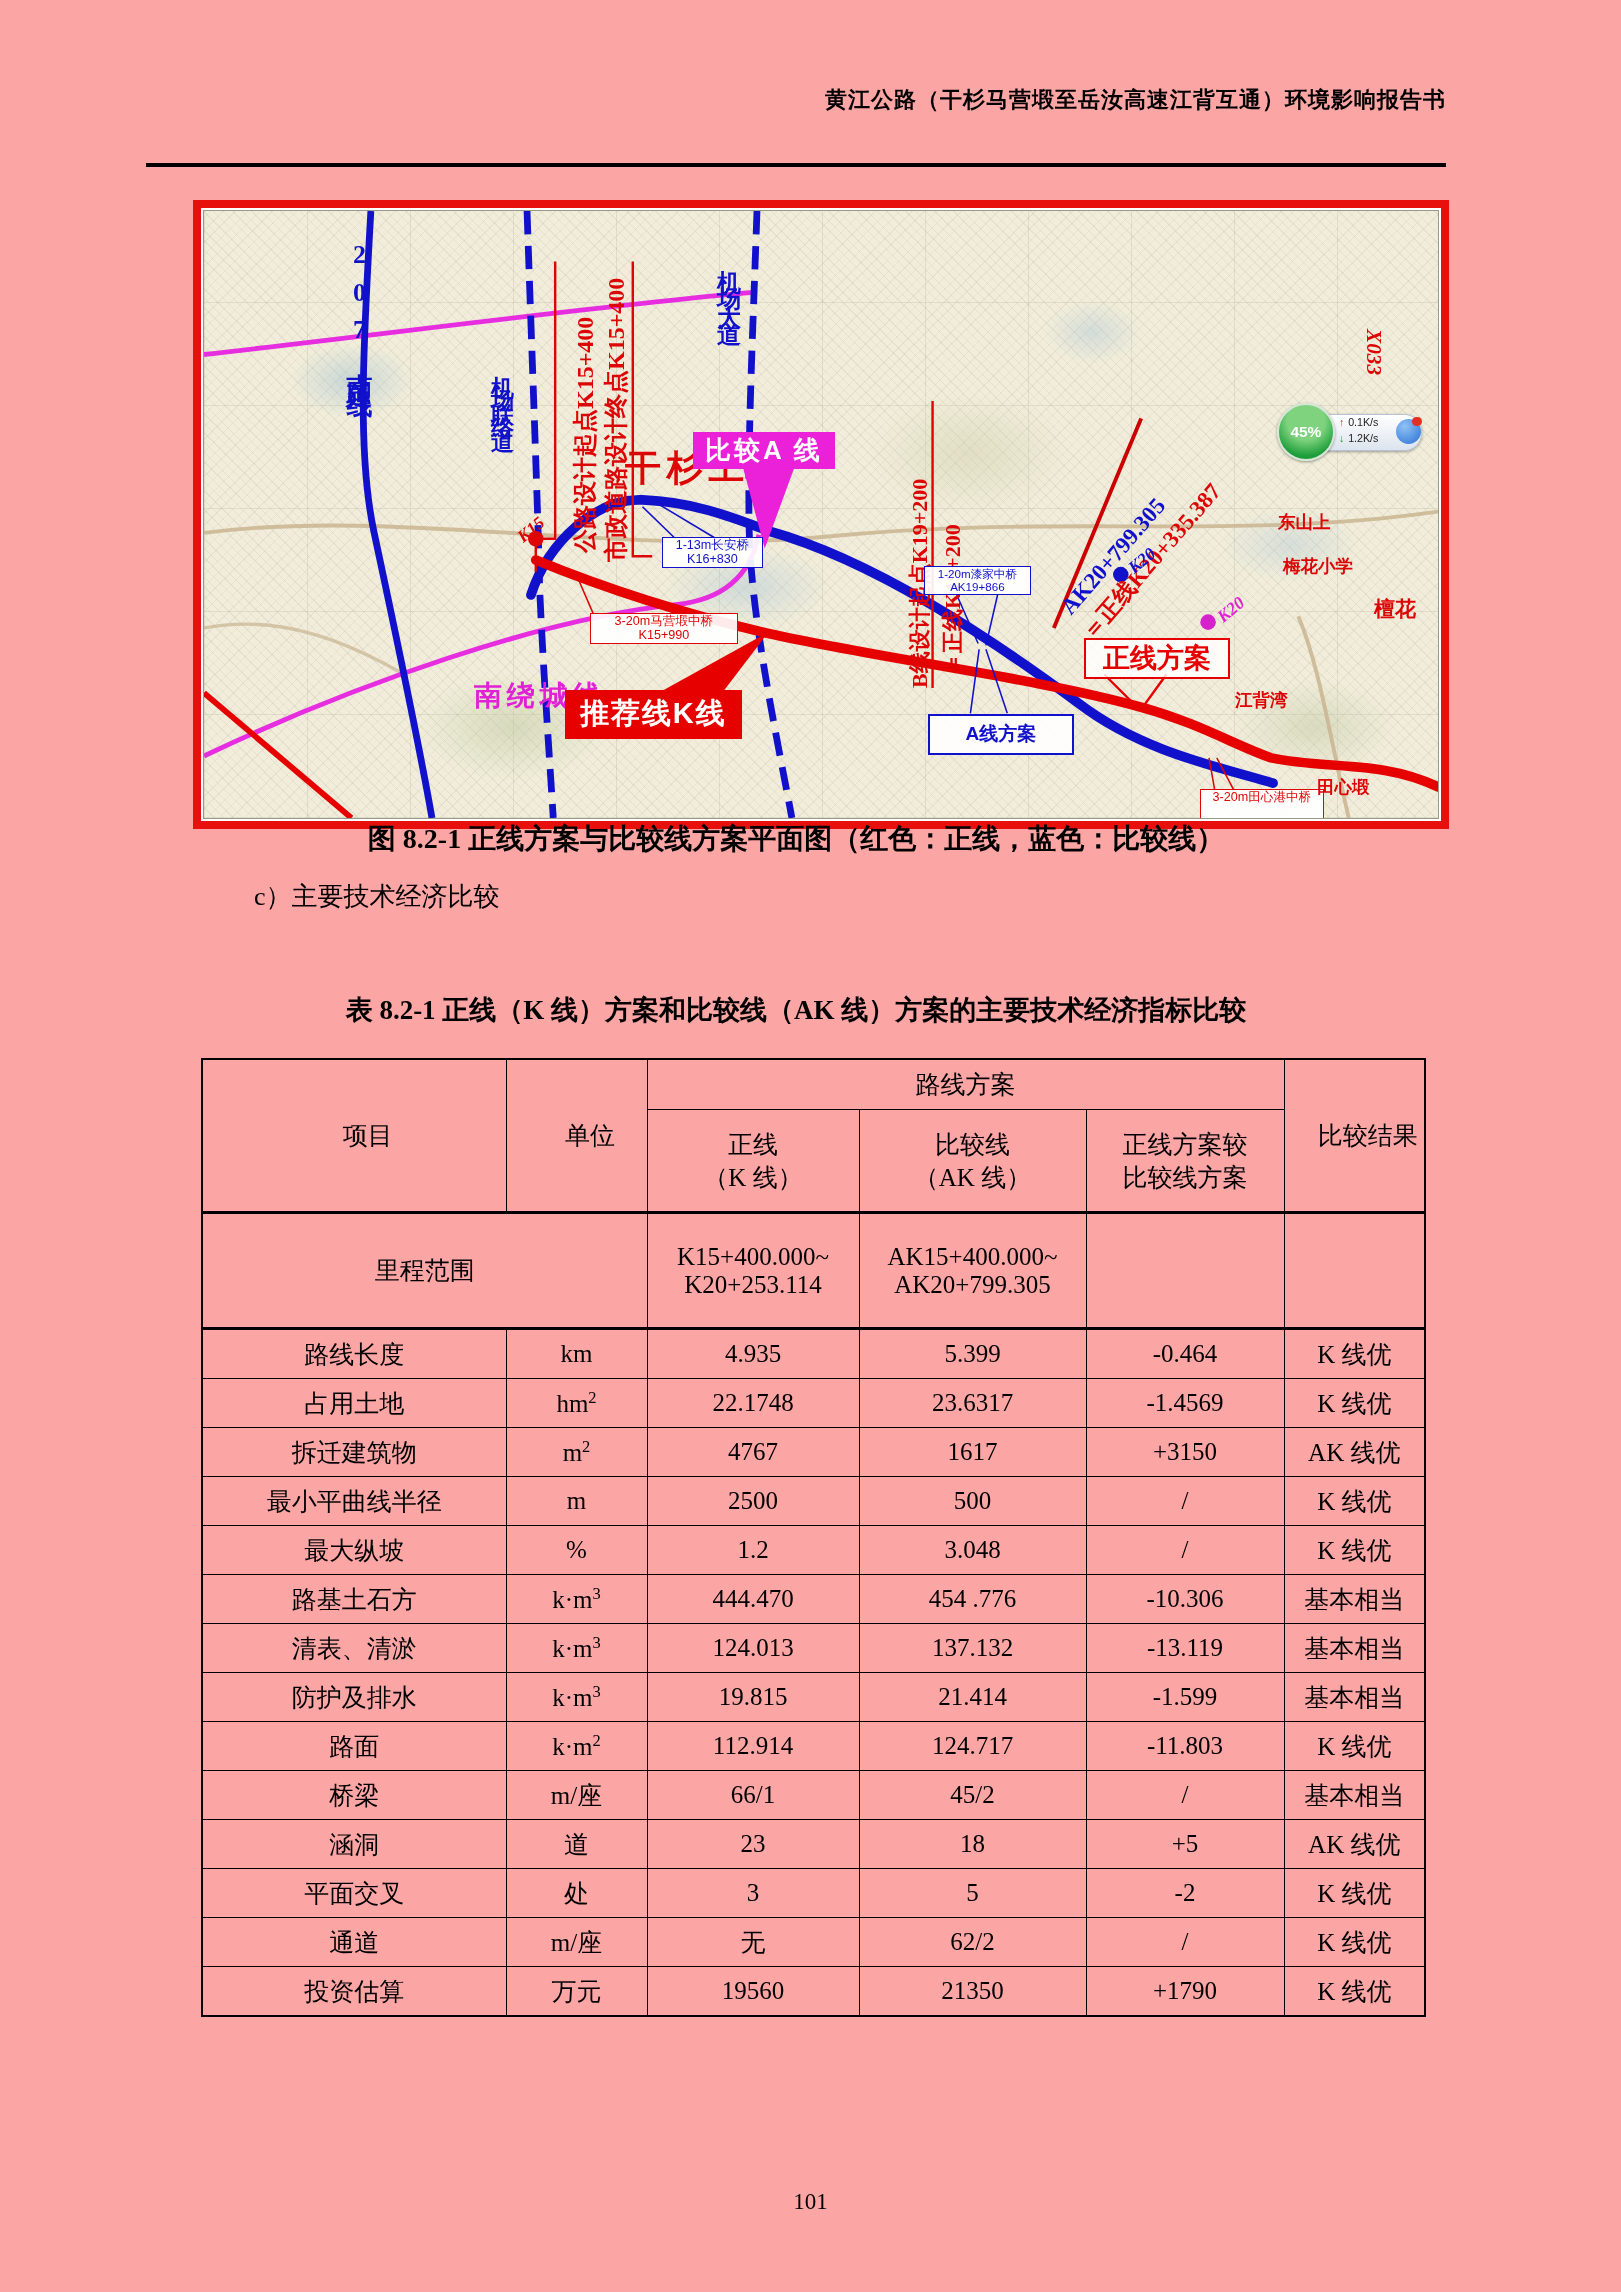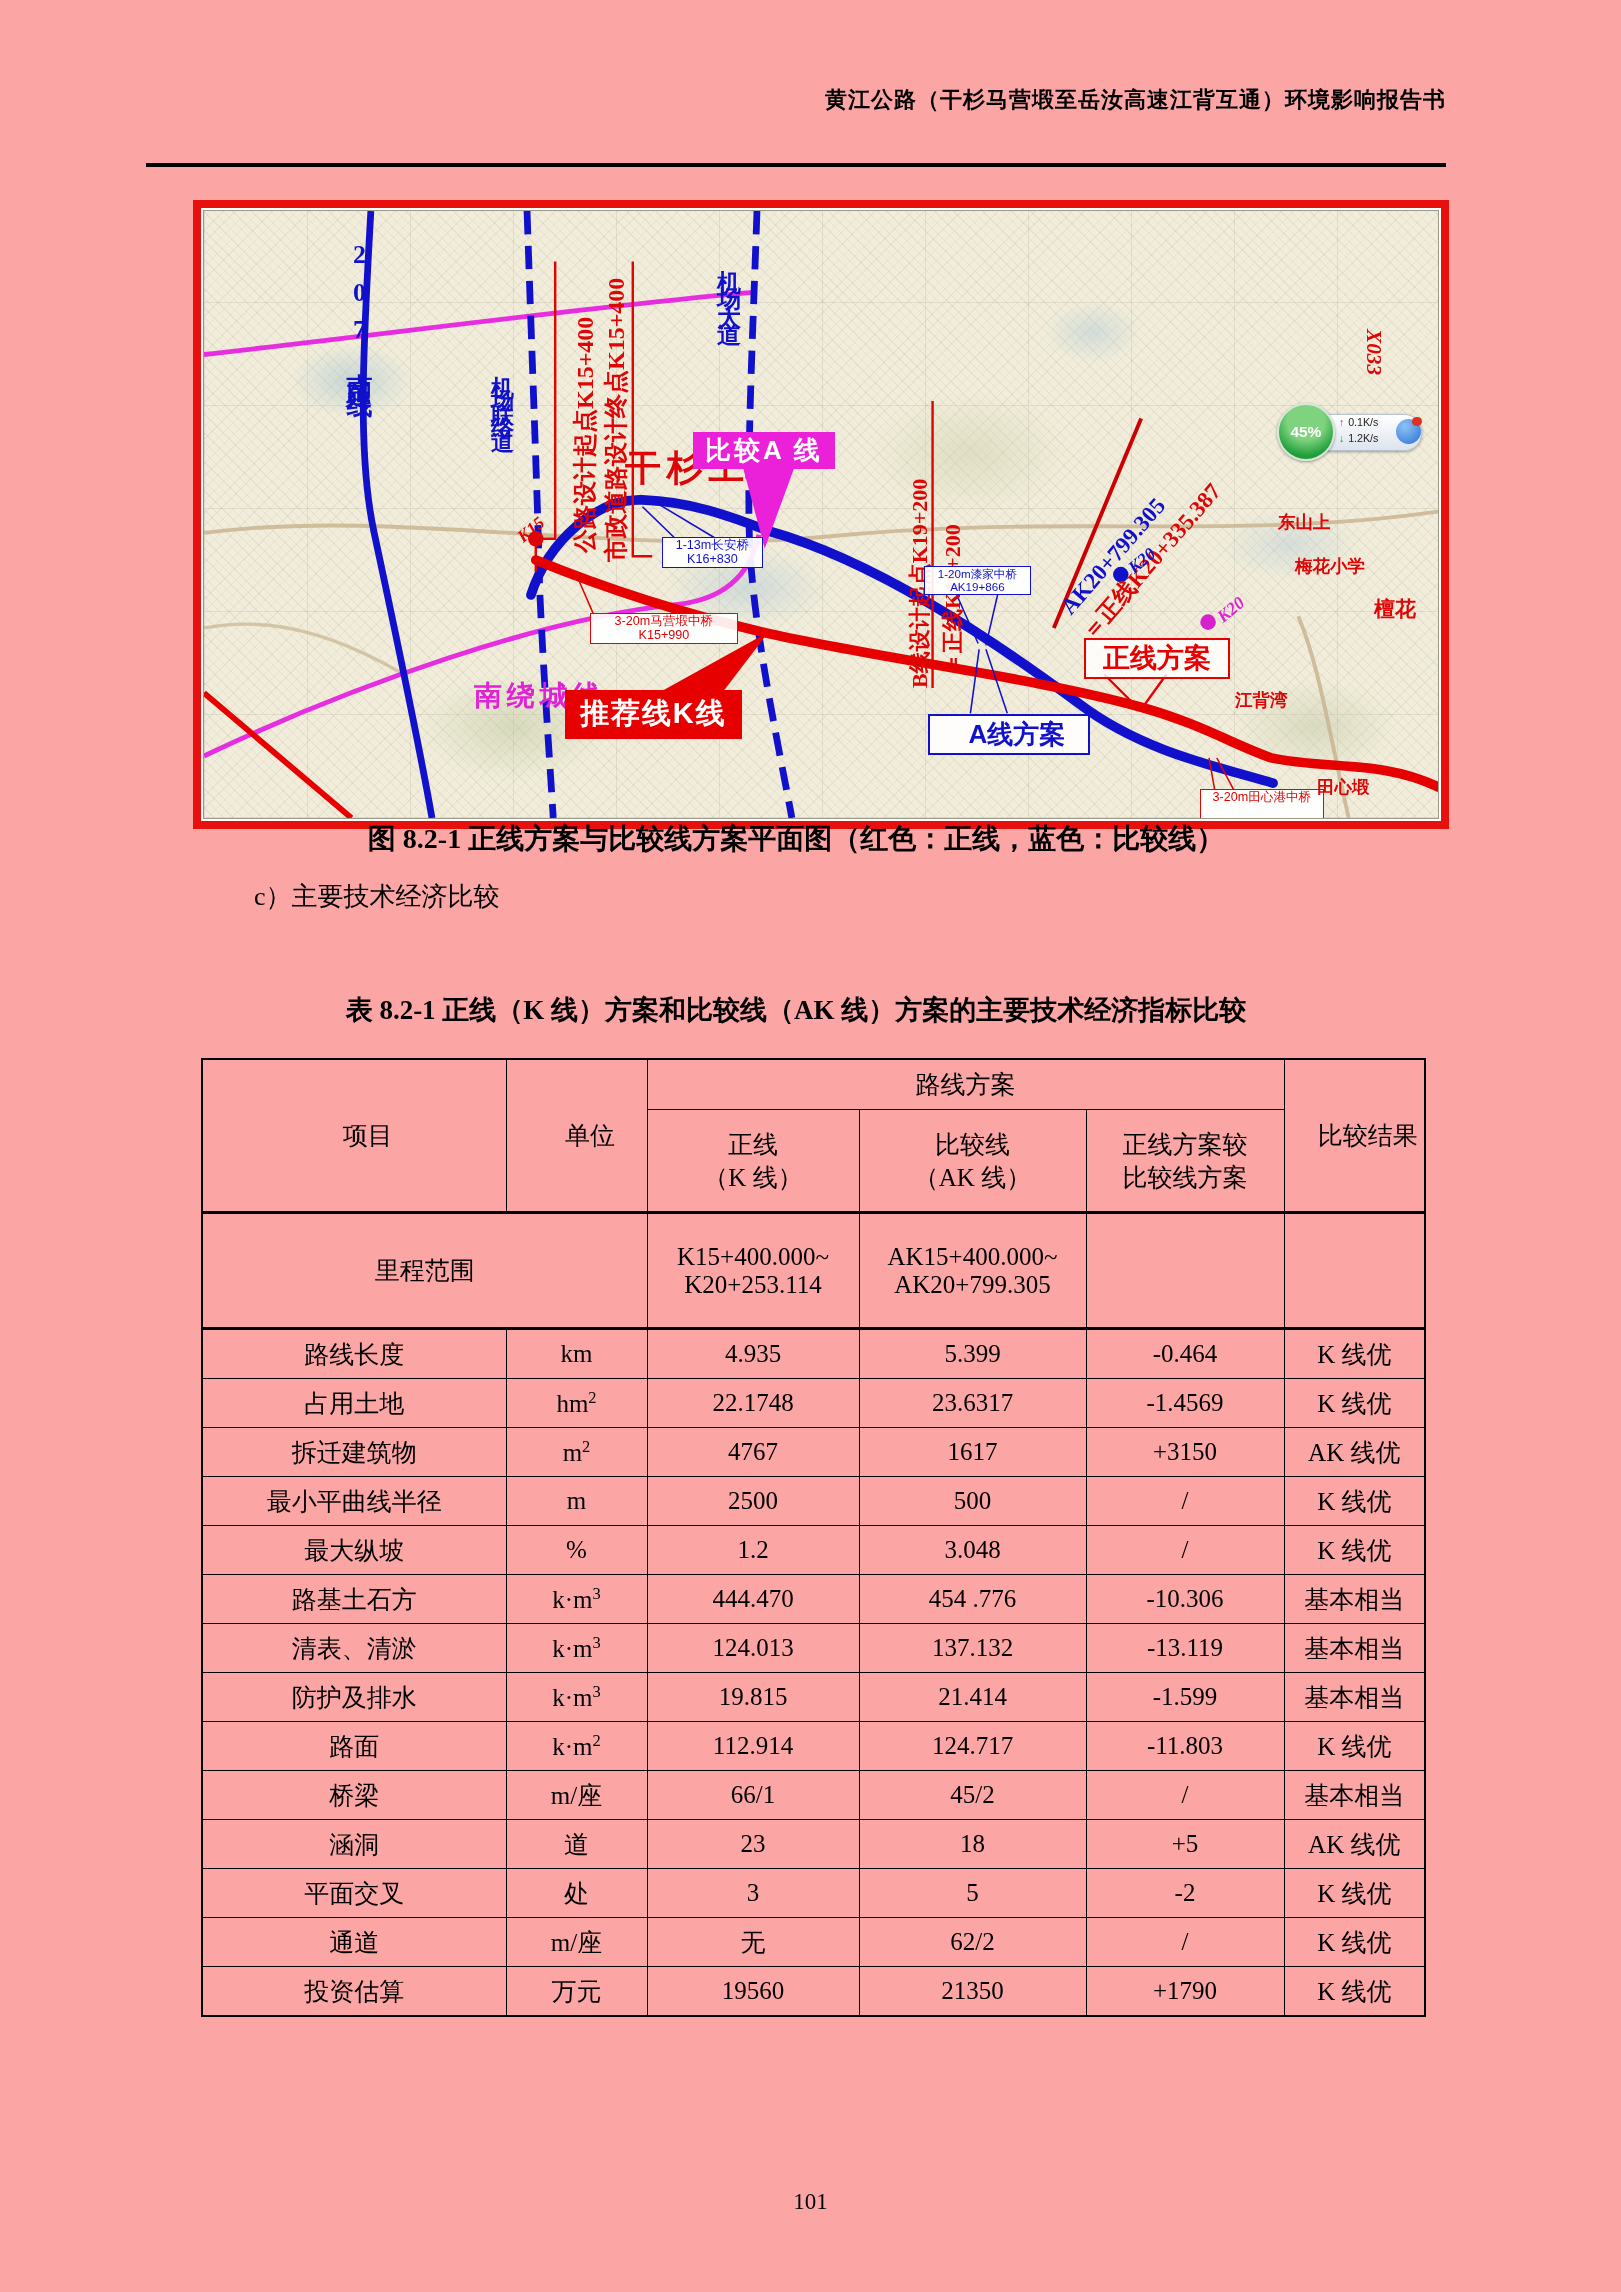--- a/index.html
+++ b/index.html
@@ -147,21 +147,21 @@
       <div class="mlabel rot mag" style="left:1009px;top:400px;transform:rotate(-40deg);font-size:17.5px;font-weight:bold;font-style:italic;">K20</div>
 
       <div class="mlabel red" style="left:421px;top:233px;font-size:36px;font-weight:bold;letter-spacing:5.8px;">干杉工</div>
 
       <div class="callout" style="left:489px;top:221px;width:142px;height:37px;background:#ea21d9;color:#fff;font-size:26px;letter-spacing:2.9px;">
         <span>比较A 线</span>
       </div>
       <div class="callout" style="left:361px;top:479px;width:177px;height:49px;background:#e60000;color:#fff;font-size:29px;letter-spacing:1.9px;">
         <span>推荐线K线</span>
       </div>
-      <div class="callout" style="left:724px;top:503px;width:142px;height:37px;border:2.9px solid #1111cc;color:#1111cc;background:rgba(255,255,255,.88);font-size:26px;padding-left:16px;">
+      <div class="callout" style="left:724px;top:503px;width:142px;height:37px;border:2.9px solid #1111cc;color:#1111cc;background:rgba(255,255,255,.88);font-size:19px;">
         <span>A线方案</span>
       </div>
       <div class="callout" style="left:880px;top:427px;width:142px;height:37px;border:2.9px solid #e60000;color:#e60000;background:rgba(255,255,255,.82);font-size:27px;">
         <span>正线方案</span>
       </div>
 
       <div class="bridge blue" style="left:458px;top:326px;width:99px;border:1.9px solid #1111cc;font-size:12.6px;">
         <span>1-13m长安桥</span>
         <span>K16+830</span>
       </div>
@@ -171,21 +171,21 @@
       </div>
       <div class="bridge red" style="left:386px;top:402px;width:146px;border:1.5px solid #dd0505;font-size:12.6px;">
         <span>3-20m马营塅中桥</span>
         <span>K15+990</span>
       </div>
       <div class="bridge red" style="left:996px;top:578px;width:122px;height:39px;border:1.5px solid #dd0505;font-size:12.6px;">
         <span>3-20m田心港中桥</span>
       </div>
 
       <div class="mlabel red" style="left:1074px;top:299px;font-size:17.5px;font-weight:bold;">东山上</div>
-      <div class="mlabel red" style="left:1079px;top:343px;font-size:17.5px;font-weight:bold;margin-left:12px;">梅花小学</div>
+      <div class="mlabel red" style="left:1079px;top:343px;font-size:17.5px;font-weight:bold;">梅花小学</div>
       <div class="mlabel red" style="left:1170px;top:384px;font-size:21px;font-weight:bold;">檀花</div>
       <div class="mlabel red" style="left:1031px;top:477px;font-size:17.5px;font-weight:bold;">江背湾</div>
       <div class="mlabel red" style="left:1113px;top:564px;font-size:17.5px;font-weight:bold;">田心塅</div>
       <div class="mlabel rot red" style="left:1182px;top:118px;transform:rotate(90deg);font-size:21.3px;font-weight:bold;font-style:italic;">X033</div>
 
       <div class="net-widget">
         <div class="nw-pill"></div>
         <div class="nw-circle">
           <span>45%</span>
         </div>

